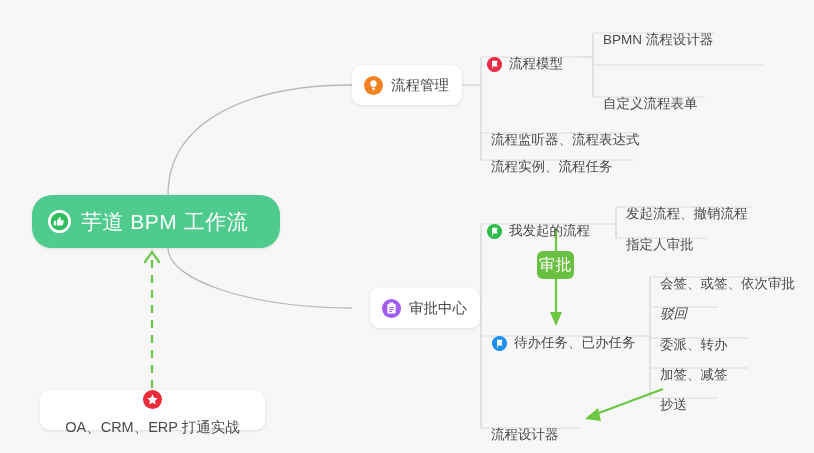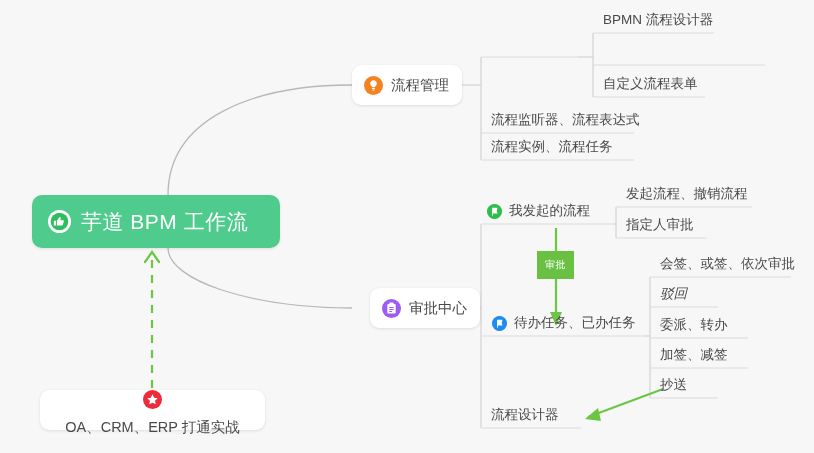--- a/index.html
+++ b/index.html
@@ -40,21 +40,21 @@
   }
 
   
   #root-node {
     left: 32px;
     top: 195px;
     width: 248px;
     height: 53px;
     padding: 0 16px;
     background: #4ecb8d;
-    border-radius: 10px;
+    border-radius: 20px;
     box-shadow: 0 1px 3px rgba(0,0,0,0.10);
     gap: 10px;
   }
   #root-node .label {
     color: #ffffff;
     font-size: 21px;
     letter-spacing: 0.5px;
   }
 
   
@@ -90,20 +90,21 @@
     position: absolute;
     display: flex;
     align-items: center;
     gap: 7px;
     font-size: 13.5px;
     color: #4a4a4a;
     white-space: nowrap;
     box-sizing: border-box;
     height: 30px;
     padding-bottom: 2px;
+    margin-top: 20px;
   }
   .leaf .label { line-height: 1; }
 
   
   .icon {
     flex: 0 0 auto;
     display: inline-flex;
     align-items: center;
     justify-content: center;
     border-radius: 50%;
@@ -122,26 +123,26 @@
   .ic-flag-blue { background: #1c8ef0; }
 
   
   #badge-approval {
     position: absolute;
     left: 537px;
     top: 251px;
     width: 37px;
     height: 28px;
     background: #69c042;
-    border-radius: 0;
+    border-radius: 6px;
     display: flex;
     align-items: center;
     justify-content: center;
     color: #ffffff;
-    font-size: 10px;
+    font-size: 16px;
     letter-spacing: 0.5px;
   }
 </style>
 </head>
 <body>
 
 <div id="canvas">
 
   <svg id="links" viewBox="0 0 814 453" xmlns="http://www.w3.org/2000/svg">
 
@@ -214,20 +215,29 @@
       <svg width="19" height="19" viewBox="0 0 20 20">
         <circle cx="10" cy="10" r="9.3" fill="#f58220"></circle>
         <path fill="#ffffff" d="M10 4.4c-2 0-3.5 1.5-3.5 3.4 0 1.3.7 2.1 1.3 2.8.3.4.5.6.5 1h3.4c0-.4.2-.6.5-1 .6-.7 1.3-1.5 1.3-2.8 0-1.9-1.5-3.4-3.5-3.4z"></path>
         <rect x="8.3" y="12.4" width="3.4" height="1.2" rx="0.6" fill="#ffffff"></rect>
         <rect x="8.8" y="14.2" width="2.4" height="1.1" rx="0.55" fill="#ffffff"></rect>
       </svg>
     </span>
     <span class="label">流程管理</span>
   </div>
 
+  <div class="leaf" style="left:487px; top:30px;">
+    <span class="icon icon-sm ic-flag-red">
+      <svg width="15" height="15" viewBox="0 0 16 16">
+        <circle cx="8" cy="8" r="7.6" fill="#ee2b48"></circle>
+        <path fill="#ffffff" d="M5.4 4.1h5.2c.4 0 .6.3.5.6l-.7 2.1c-.1.2-.1.4 0 .6l.7 2.1c.1.3-.1.6-.5.6H6.2v2.1c0 .3-.2.5-.4.5s-.4-.2-.4-.5V4.1z"></path>
+      </svg>
+    </span>
+    <span class="label">流程模型</span>
+  </div>
 
   <div class="leaf" style="left:491px; top:106px;">
     <span class="label">流程监听器、流程表达式</span>
   </div>
 
   <div class="leaf" style="left:491px; top:133px;">
     <span class="label">流程实例、流程任务</span>
   </div>
 
   <div class="leaf" style="left:603px; top:6px;">

